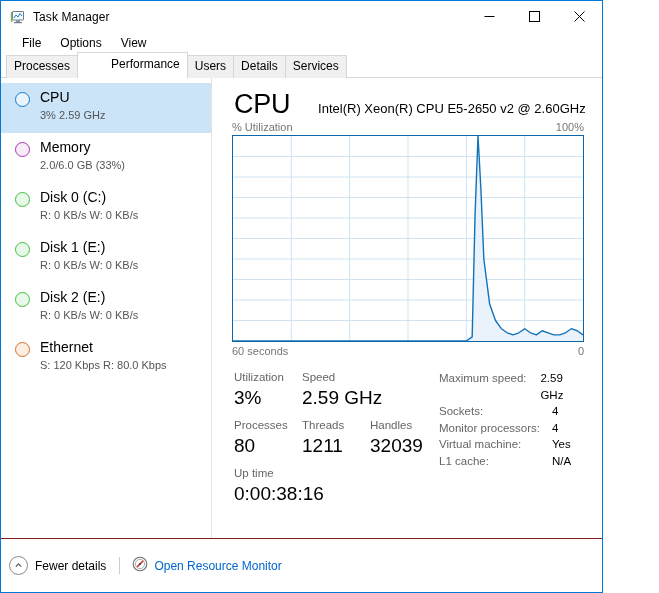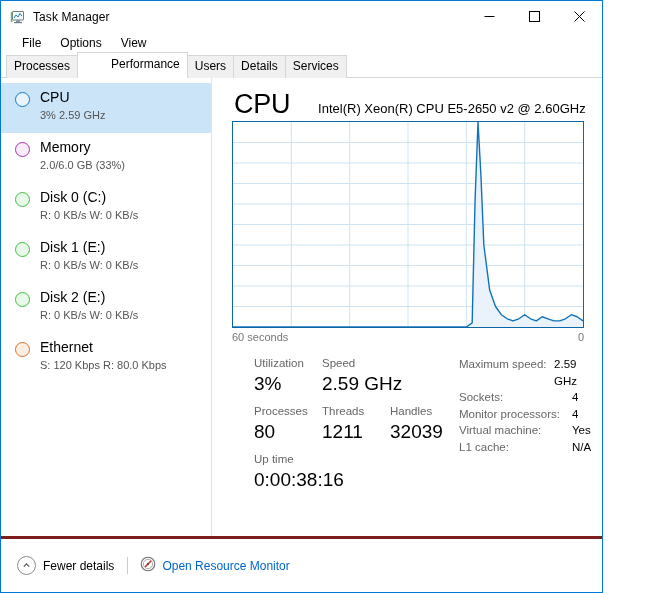--- a/index.html
+++ b/index.html
@@ -212,21 +212,21 @@
     font-size: 11px;
     color: #767676;
     padding-top: 3px;
   }
 
   
   .stats {
     display: flex;
     padding: 12px 18px 0 22px;
   }
-  .stats-left { width: 205px; flex: 0 0 205px; margin-left: 20px; }
+  .stats-left { width: 205px; flex: 0 0 205px; }
   .stat-row { display: flex; }
   .stat-cell { }
   .stat-cell.c1 { width: 68px; }
   .stat-cell.c2 { width: 100px; }
   .stat-cell.c3 { }
   .stat-lbl {
     font-size: 11.5px;
     color: #666666;
     line-height: 16px;
   }
@@ -248,23 +248,23 @@
 
   
   .footer {
     position: absolute;
     left: 0;
     right: 0;
     bottom: 0;
     height: 53px;
     display: flex;
     align-items: center;
-    padding-left: 16px;
-    background: #ffffff;
-    border-top: 3px solid #7f1d1d;
+    padding-left: 8px;
+    background: #ffffff;
+    border-top: 1px solid #7f1d1d;
   }
   .foot-group {
     display: flex;
     align-items: center;
     cursor: default;
   }
   .foot-chevron {
     width: 17px;
     height: 17px;
     border: 1px solid #8a8a8a;
@@ -391,20 +391,24 @@
     </div>
 
     <div class="main">
 
       <div class="pane-head">
         <span class="pane-title">CPU</span>
         <span class="pane-sub">Intel(R) Xeon(R) CPU E5-2650 v2 @ 2.60GHz</span>
       </div>
 
       <div class="graph-wrap">
+        <div class="graph-labels">
+          <span>% Utilization</span>
+          <span>100%</span>
+        </div>
         <div class="graph-box">
           <svg id="chart-svg" viewBox="0 0 400 205" preserveAspectRatio="none">
               <line x1="66.66666666666667" y1="0" x2="66.66666666666667" y2="205" stroke="#cfe3f2" stroke-width="1" vector-effect="non-scaling-stroke"></line>
               <line x1="133.33333333333334" y1="0" x2="133.33333333333334" y2="205" stroke="#cfe3f2" stroke-width="1" vector-effect="non-scaling-stroke"></line>
               <line x1="200" y1="0" x2="200" y2="205" stroke="#cfe3f2" stroke-width="1" vector-effect="non-scaling-stroke"></line>
               <line x1="266.6666666666667" y1="0" x2="266.6666666666667" y2="205" stroke="#cfe3f2" stroke-width="1" vector-effect="non-scaling-stroke"></line>
               <line x1="333.3333333333333" y1="0" x2="333.3333333333333" y2="205" stroke="#cfe3f2" stroke-width="1" vector-effect="non-scaling-stroke"></line>
               <line x1="0" y1="20.5" x2="400" y2="20.5" stroke="#cfe3f2" stroke-width="1" vector-effect="non-scaling-stroke"></line>
               <line x1="0" y1="41" x2="400" y2="41" stroke="#cfe3f2" stroke-width="1" vector-effect="non-scaling-stroke"></line>
               <line x1="0" y1="61.5" x2="400" y2="61.5" stroke="#cfe3f2" stroke-width="1" vector-effect="non-scaling-stroke"></line>

